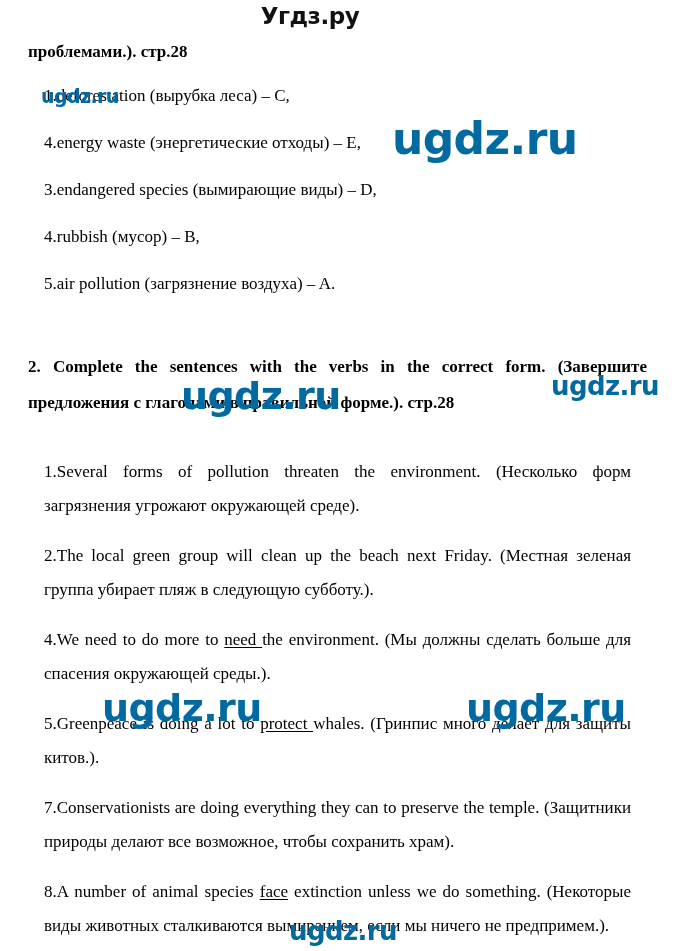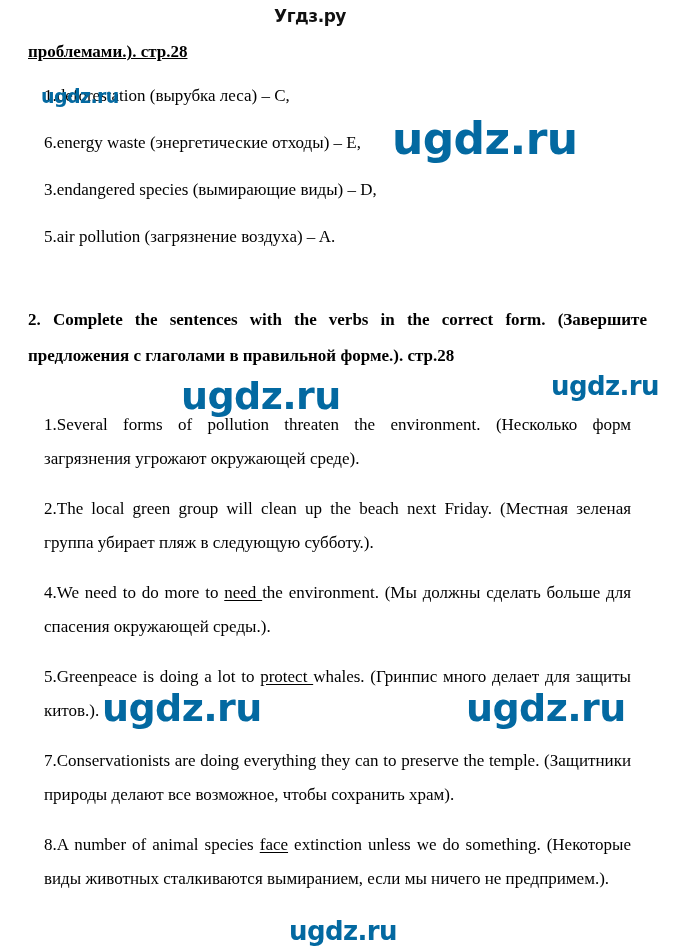--- a/index.html
+++ b/index.html
@@ -19,42 +19,41 @@
 
   
   .site-header {
     position: absolute;
     top: 0px;
     left: 0;
     width: 620px;
     text-align: center;
     font-family: "DejaVu Sans", "Liberation Sans", sans-serif;
     font-weight: bold;
-    font-size: 17px;
+    font-size: 23px;
     letter-spacing: -0.5px;
     color: #111111;
     line-height: 32px;
   }
 
   
   .content {
     position: absolute;
     left: 28px;
     right: 33px;
     top: 40px;
     width: 619px;
   }
 
   .bold-head {
     font-weight: bold;
     font-size: 17px;
     line-height: 24px;
     margin: 0 0 14px 0;
     text-align: left;
-    text-decoration: underline;
   }
 
   .task-head {
     font-weight: bold;
     font-size: 17px;
     line-height: 36px;
     margin: 0;
     text-align: justify;
     text-align-last: left;
   }
@@ -101,22 +100,23 @@
 
 <div class="page">
 
   <div class="site-header">Угдз.ру</div>
 
   <div class="content">
 
     <div class="bold-head">проблемами.). стр.28</div>
 
     <p class="line tight">1.deforestation (вырубка леса) – C,</p>
-    <p class="line tight">6.energy waste (энергетические отходы) – E,</p>
+    <p class="line tight">4.energy waste (энергетические отходы) – E,</p>
     <p class="line tight">3.endangered species (вымирающие виды) – D,</p>
+    <p class="line tight">4.rubbish (мусор) – B,</p>
     <p class="line tight">5.air pollution (загрязнение воздуха) – A.</p>
 
     <div class="gap-lg"></div>
 
     <div class="task-head">2. Complete the sentences with the verbs in the correct form. (Завершите предложения с глаголами в правильной форме.). стр.28</div>
 
     <div class="gap-sm"></div>
 
 
     <div class="gap-sm"></div>

